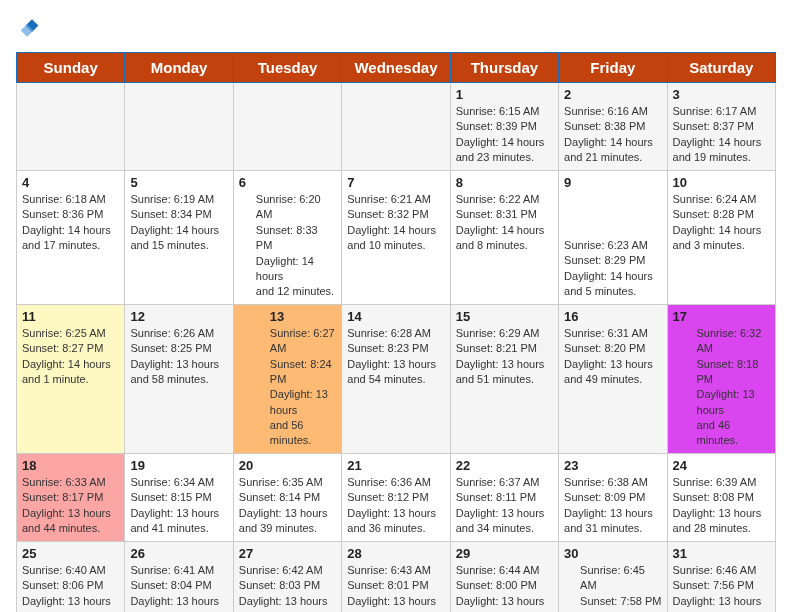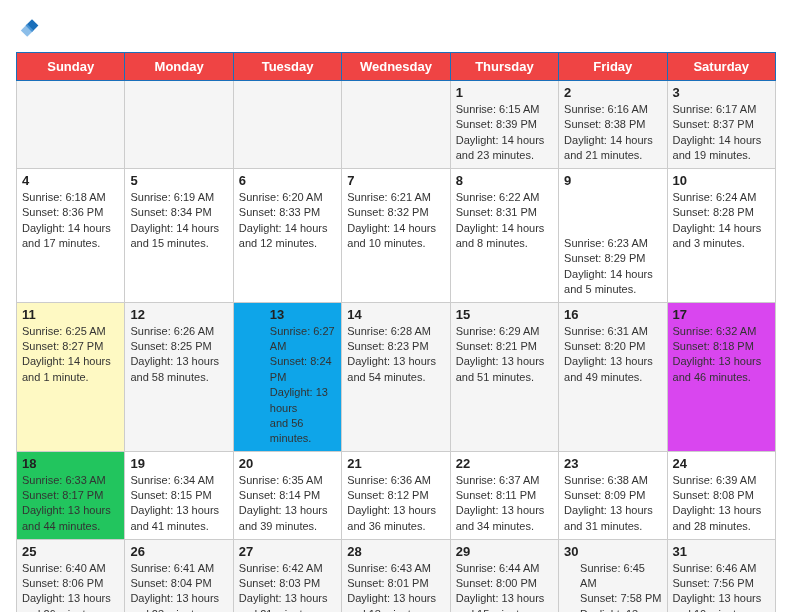--- a/index.html
+++ b/index.html
@@ -44,25 +44,25 @@
     .location {
       font-size: 16px;
       color: #555;
     }
     .calendar {
       width: 100%;
       border-collapse: collapse;
       font-size: 11px;
     }
     .calendar thead th {
-      background: #ef4444;
+      background: #c2410c;
       color: #fff;
       padding: 6px 4px;
       text-align: center;
-      font-size: 13px;
+      font-size: 15px;
       font-weight: bold;
       border: 1px solid #1a6fba;
     }
     .calendar tbody td {
       border: 1px solid #ccc;
       vertical-align: top;
       padding: 4px 5px;
       height: 88px;
       width: calc(100% / 7);
       background: #fff;
@@ -159,21 +159,21 @@
         </td>
         <td style="background: rgb(255, 255, 255);">
           <span class="day-num">5</span>
           <div class="day-info" style="white-space: pre-line;">Sunrise: 6:19 AM
 Sunset: 8:34 PM
 Daylight: 14 hours
 and 15 minutes.</div>
         </td>
         <td style="background: rgb(255, 255, 255);">
           <span class="day-num">6</span>
-          <div class="day-info" style="white-space: pre-line;">Sunrise: 6:20 AM
+          <div class="day-info" style="white-space: pre-line; margin-left: 17px;">Sunrise: 6:20 AM
 Sunset: 8:33 PM
 Daylight: 14 hours
 and 12 minutes.</div>
         </td>
         <td style="background: rgb(255, 255, 255);">
           <span class="day-num">7</span>
           <div class="day-info" style="white-space: pre-line;">Sunrise: 6:21 AM
 Sunset: 8:32 PM
 Daylight: 14 hours
 and 10 minutes.</div>
@@ -208,21 +208,21 @@
 Daylight: 14 hours
 and 1 minute.</div>
         </td>
         <td style="background: rgb(245, 245, 245);">
           <span class="day-num">12</span>
           <div class="day-info" style="white-space: pre-line;">Sunrise: 6:26 AM
 Sunset: 8:25 PM
 Daylight: 13 hours
 and 58 minutes.</div>
         </td>
-        <td style="background: #0ea5e9; padding-left: 36px;">
+        <td style="background: #fdba74; padding-left: 36px;">
           <span class="day-num">13</span>
           <div class="day-info" style="white-space: pre-line;">Sunrise: 6:27 AM
 Sunset: 8:24 PM
 Daylight: 13 hours
 and 56 minutes.</div>
         </td>
         <td style="background: rgb(245, 245, 245);">
           <span class="day-num">14</span>
           <div class="day-info" style="white-space: pre-line;">Sunrise: 6:28 AM
 Sunset: 8:23 PM
@@ -238,28 +238,28 @@
         </td>
         <td style="background: rgb(245, 245, 245);">
           <span class="day-num">16</span>
           <div class="day-info" style="white-space: pre-line;">Sunrise: 6:31 AM
 Sunset: 8:20 PM
 Daylight: 13 hours
 and 49 minutes.</div>
         </td>
         <td style="background: #d946ef;">
           <span class="day-num">17</span>
-          <div class="day-info" style="white-space: pre-line;">Sunrise: 6:32 AM
+          <div class="day-info" style="white-space: pre-line; margin-left: 24px;">Sunrise: 6:32 AM
 Sunset: 8:18 PM
 Daylight: 13 hours
 and 46 minutes.</div>
         </td>
       </tr>
       <tr>
-        <td style="background: #22c55e;">
+        <td style="background: #fca5a5;">
           <span class="day-num">18</span>
           <div class="day-info" style="white-space: pre-line;">Sunrise: 6:33 AM
 Sunset: 8:17 PM
 Daylight: 13 hours
 and 44 minutes.</div>
         </td>
         <td style="background: rgb(255, 255, 255);">
           <span class="day-num">19</span>
           <div class="day-info" style="white-space: pre-line;">Sunrise: 6:34 AM
 Sunset: 8:15 PM

